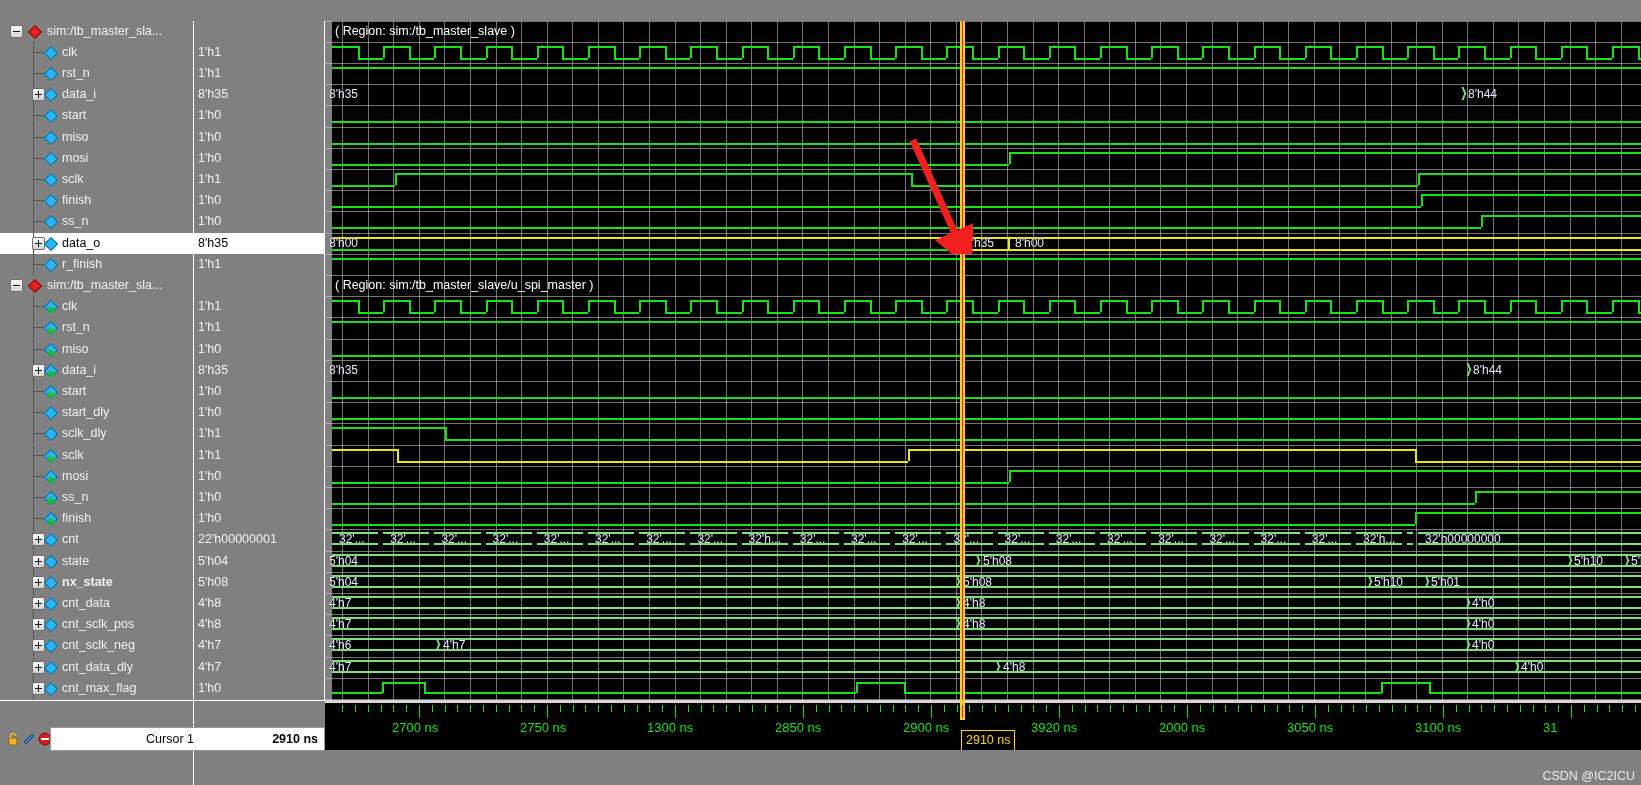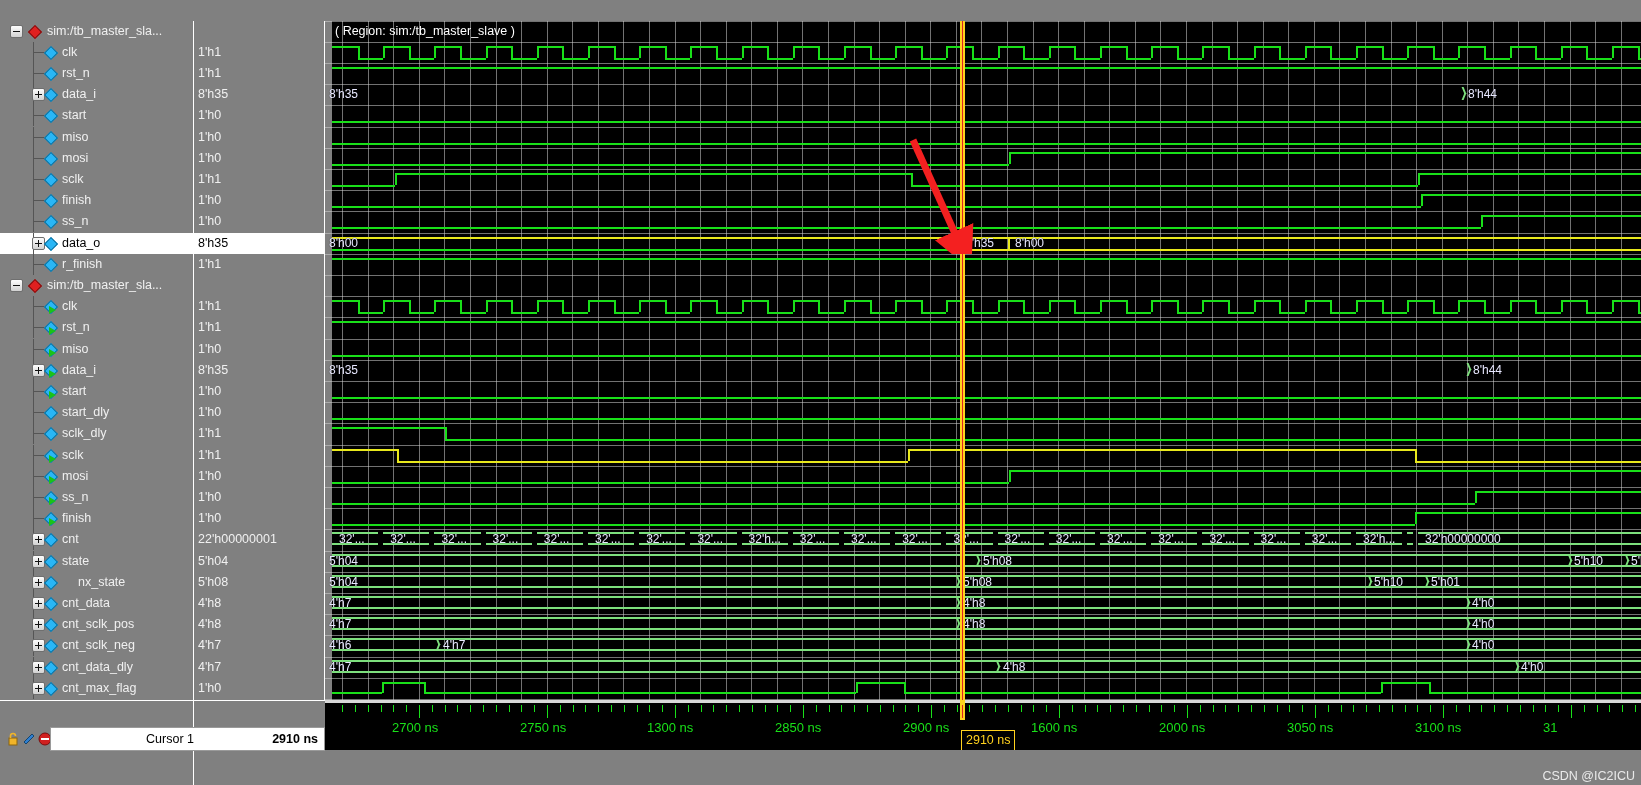--- a/index.html
+++ b/index.html
@@ -366,21 +366,21 @@
         </div>
         <span class="nm" style="left: 62px;">state</span>
       </div>
       <div class="row" style="position: absolute; left: 0px; top: 550.7px; width: 193px;">
         <div class="tline"></div>
         <div class="thook"></div>
         <div class="exp plus" style="left: 32px;"></div>
         <div class="dia" style="left: 44px;">
           <i></i>
         </div>
-        <span class="nm" style="left: 78px;">nx_state</span>
+        <span class="nm" style="left: 62px; font-weight: bold;">nx_state</span>
       </div>
       <div class="row" style="position: absolute; left: 0px; top: 571.9px; width: 193px;">
         <div class="tline"></div>
         <div class="thook"></div>
         <div class="exp plus" style="left: 32px;"></div>
         <div class="dia" style="left: 44px;">
           <i></i>
         </div>
         <span class="nm" style="left: 62px;">cnt_data</span>
       </div>
@@ -962,20 +962,21 @@
       <div class="bnotch" style="left: 1140px; top: 574.9px;"></div>
       <div class="bnotch" style="left: 630px; top: 596.1px;"></div>
       <div class="bnotch" style="left: 1140px; top: 596.1px;"></div>
       <div class="bnotch" style="left: 110px; top: 617.3px;"></div>
       <div class="bnotch" style="left: 1140px; top: 617.3px;"></div>
       <div class="bnotch" style="left: 670px; top: 638.5px;"></div>
       <div class="bnotch" style="left: 1189px; top: 638.5px;"></div>
       <div class="bnotch" style="left: 1136px; top: 66.1px;"></div>
       <div class="bnotch" style="left: 1141px; top: 341.7px;"></div>
       <span class="regtxt" style="left: 10px; top: -0.5px;">( Region: sim:/tb_master_slave )</span>
+      <span class="regtxt" style="left: 10px; top: 253.9px;">( Region: sim:/tb_master_slave/u_spi_master )</span>
       <div class="cursor" style="left: 635px;">
         <div class="cred"></div>
       </div>
       <svg class="annot" width="90" height="120" style="left: 580px; top: 113px;">
         <defs>
           <marker id="ah" markerWidth="6" markerHeight="6" refX="1" refY="3" orient="auto">
             <path d="M0,0 L6,3 L0,6 z" fill="#f42020"></path>
           </marker>
         </defs>
         <line x1="8" y1="6" x2="52" y2="104" stroke="#f42020" stroke-width="7" marker-end="url(#ah)"></line>
@@ -1084,21 +1085,21 @@
       <div class="tick min" style="left: 1259px;"></div>
       <div class="tick min" style="left: 1272px;"></div>
       <div class="tick min" style="left: 1284px;"></div>
       <div class="tick min" style="left: 1297px;"></div>
       <div class="tick min" style="left: 1310px;"></div>
       <span class="tlbl" style="left: 67px;">2700 ns</span>
       <span class="tlbl" style="left: 195px;">2750 ns</span>
       <span class="tlbl" style="left: 322px;">1300 ns</span>
       <span class="tlbl" style="left: 450px;">2850 ns</span>
       <span class="tlbl" style="left: 578px;">2900 ns</span>
-      <span class="tlbl" style="left: 706px;">1600 ns</span>
+      <span class="tlbl" style="left: 706px;">3920 ns</span>
       <span class="tlbl" style="left: 834px;">2000 ns</span>
       <span class="tlbl" style="left: 962px;">3050 ns</span>
       <span class="tlbl" style="left: 1090px;">3100 ns</span>
       <span class="tlbl" style="left: 1218px;">31</span>
       <div class="cbar" style="left: 635px;"></div>
       <div class="ctick" style="left: 637px;"></div>
       <div class="cbox" style="left: 636px;">2910 ns</div>
     </div>
 
   <div class="status">

